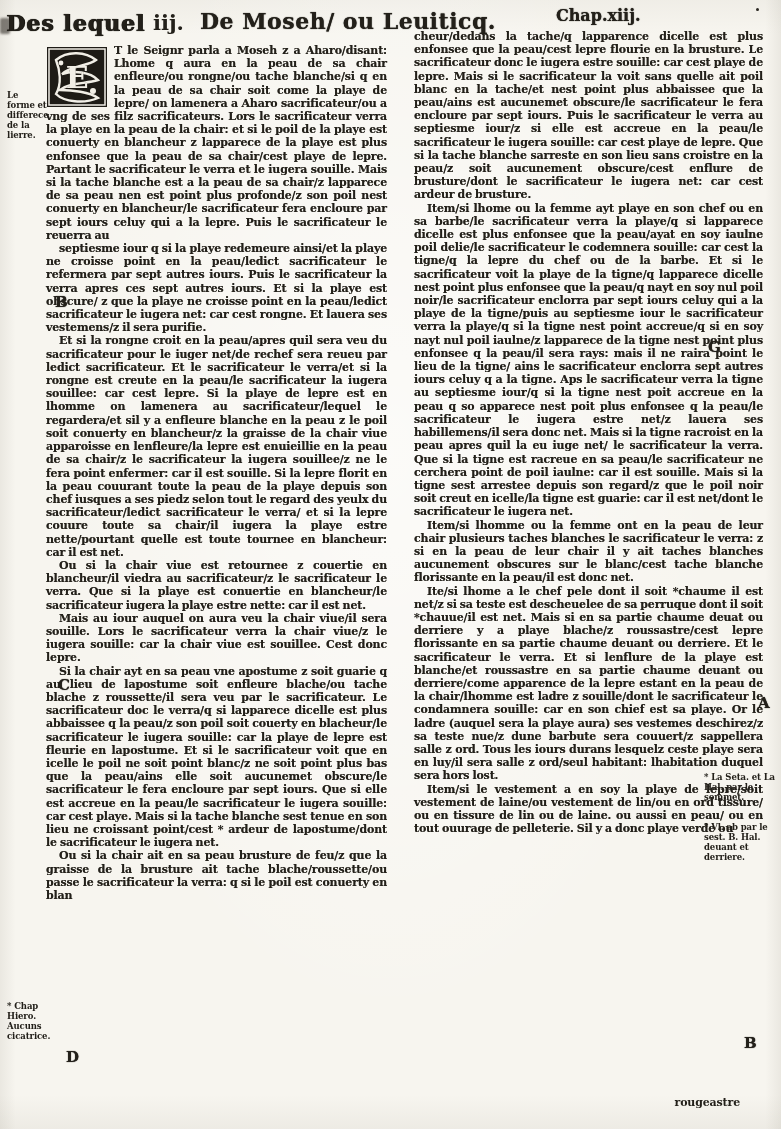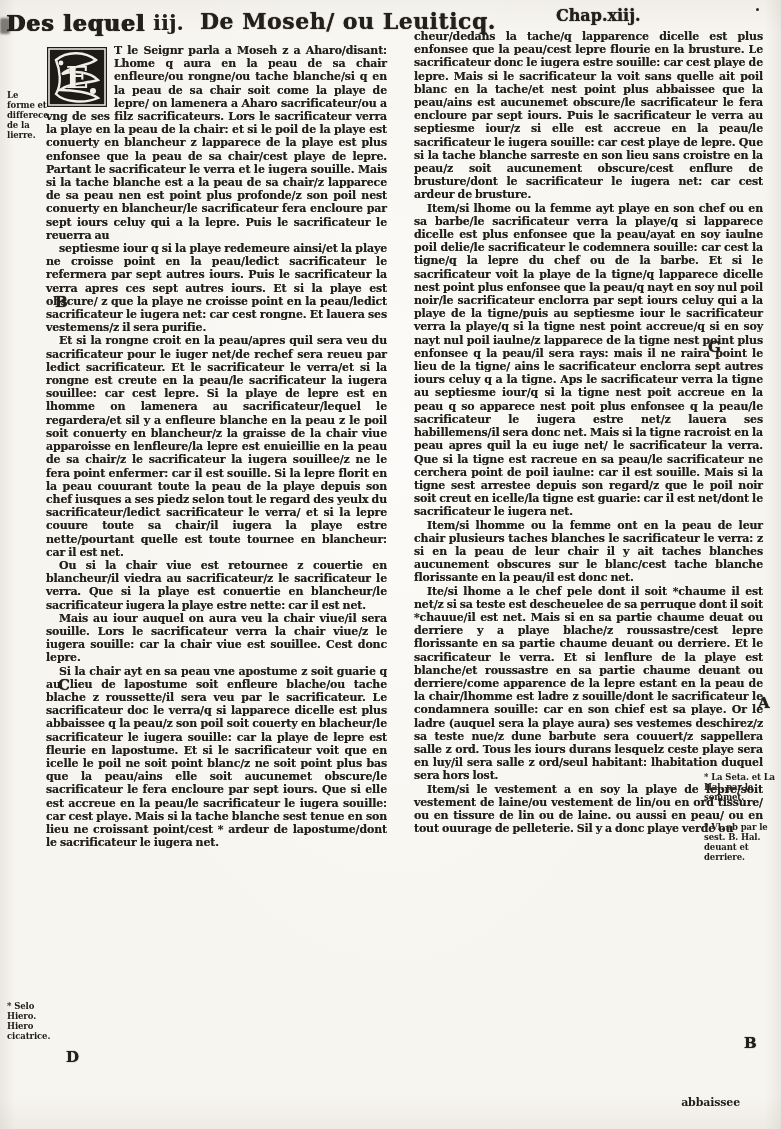--- a/index.html
+++ b/index.html
@@ -70,21 +70,21 @@
   <div class="mletter" style="left:64px;top:46px;">A</div>
   <div class="mletter" style="left:55px;top:293px;">B</div>
   <div class="mletter" style="left:58px;top:676px;">C</div>
   <div class="mletter" style="left:66px;top:1048px;">D</div>
 
   <div class="mletter" style="left:708px;top:338px;">G</div>
   <div class="mletter" style="left:758px;top:694px;">A</div>
   <div class="mletter" style="left:744px;top:1034px;">B</div>
 
   <div class="gloss gloss-lt">Le forme et differece de la lierre.</div>
-  <div class="gloss gloss-lb">* Selo Hiero. Hiero cicatrice.</div>
+  <div class="gloss gloss-lb">* Chap Hiero. Aucuns cicatrice.</div>
   <div class="gloss gloss-r1">* La Seta. et La Hal. par le sommet.</div>
   <div class="gloss gloss-r2">* Vl. ab par le sest. B. Hal. deuant et derriere.</div>
 
   <div class="col col-left">
     <p>
       <span class="dropcap">
         <svg width="62" height="62" viewBox="0 0 62 62" xmlns="http://www.w3.org/2000/svg">
           <rect x="1" y="1" width="60" height="60" fill="#1e1b16"></rect>
           <rect x="3" y="3" width="56" height="56" fill="none" stroke="#f1eee6" stroke-width="1.5"></rect>
           <path d="M10 14 C22 4, 40 6, 50 14 C42 20, 24 20, 16 28 C28 24, 44 26, 52 34 C40 38, 24 36, 14 44 C26 44, 44 46, 52 52 C38 58, 18 56, 10 48 C16 38, 14 24, 10 14 Z" fill="none" stroke="#f1eee6" stroke-width="2.4" stroke-linecap="round"></path>
@@ -93,25 +93,26 @@
           <text x="31" y="42" font-size="30" font-weight="bold" fill="#f1eee6" text-anchor="middle" font-family="DejaVu Serif, serif">E</text>
         </svg>
       </span>
       <span>T le Seignr parla a Moseh z a Aharo/disant: Lhome q aura en la peau de sa chair enfleure/ou rongne/ou tache blanche/si q en la peau de sa chair soit come la playe de lepre/ on lamenera a Aharo sacrificateur/ou a vng de ses filz sacrificateurs. Lors le sacrificateur verra la playe en la peau de la chair: et si le poil de la playe est conuerty en blancheur z lapparece de la playe est plus enfonsee que la peau de sa chair/cest playe de lepre. Partant le sacrificateur le verra et le iugera souille. Mais si la tache blanche est a la peau de sa chair/z lapparece de sa peau nen est point plus profonde/z son poil nest conuerty en blancheur/le sacrificateur fera encloure par sept iours celuy qui a la lepre. Puis le sacrificateur le reuerra au</span>
     </p>
     <p>septiesme iour q si la playe redemeure ainsi/et la playe ne croisse point en la peau/ledict sacrificateur le refermera par sept autres iours. Puis le sacrificateur la verra apres ces sept autres iours. Et si la playe est obscure/ z que la playe ne croisse point en la peau/ledict sacrificateur le iugera net: car cest rongne. Et lauera ses vestemens/z il sera purifie.</p>
     <p>Et si la rongne croit en la peau/apres quil sera veu du sacrificateur pour le iuger net/de rechef sera reueu par ledict sacrificateur. Et le sacrificateur le verra/et si la rongne est creute en la peau/le sacrificateur la iugera souillee: car cest lepre.  Si la playe de lepre est en lhomme on lamenera au sacrificateur/lequel le regardera/et sil y a enfleure blanche en la peau z le poil soit conuerty en blancheur/z la graisse de la chair viue apparoisse en lenfleure/la lepre est enuieillie en la peau de sa chair/z le sacrificateur la iugera souillee/z ne le fera point enfermer: car il est souille.  Si la lepre florit en la peau couurant toute la peau de la playe depuis son chef iusques a ses piedz selon tout le regard des yeulx du sacrificateur/ledict sacrificateur le verra/ et si la lepre couure toute sa chair/il iugera la playe estre nette/pourtant quelle est toute tournee en blancheur: car il est net.</p>
     <p>Ou si la chair viue est retournee z couertie en blancheur/il viedra au sacrificateur/z le sacrificateur le verra. Que si la playe est conuertie en blancheur/le sacrificateur iugera la playe estre nette: car il est net.</p>
     <p>Mais au iour auquel on aura veu la chair viue/il sera souille. Lors le sacrificateur verra la chair viue/z le iugera souille: car la chair viue est souillee. Cest donc lepre.</p>
     <p>Si la chair ayt en sa peau vne apostume z soit guarie q au lieu de lapostume soit enfleure blache/ou tache blache z roussette/il sera veu par le sacrificateur. Le sacrificateur doc le verra/q si lapparece dicelle est plus abbaissee q la peau/z son poil soit couerty en blacheur/le sacrificateur le iugera souille: car la playe de lepre est fleurie en lapostume. Et si le sacrificateur voit que en icelle le poil ne soit point blanc/z ne soit point plus bas que la peau/ains elle soit aucunemet obscure/le sacrificateur le fera encloure par sept iours. Que si elle est accreue en la peau/le sacrificateur le iugera souille: car cest playe. Mais si la tache blanche sest tenue en son lieu ne croissant point/cest * ardeur de lapostume/dont le sacrificateur le iugera net.</p>
+    <p>Ou si la chair ait en sa peau brusture de feu/z que la graisse de la brusture ait tache blache/roussette/ou passe le sacrificateur la verra: q si le poil est conuerty en blan</p>
   </div>
 
   <div class="col col-right">
     <p>cheur/dedans la tache/q lapparence dicelle est plus enfonsee que la peau/cest lepre flourie en la brusture. Le sacrificateur donc le iugera estre souille: car cest playe de lepre. Mais si le sacrificateur la voit sans quelle ait poil blanc en la tache/et nest point plus abbaissee que la peau/ains est aucunemet obscure/le sacrificateur le fera encloure par sept iours. Puis le sacrificateur le verra au septiesme iour/z si elle est accreue en la peau/le sacrificateur le iugera souille: car cest playe de lepre. Que si la tache blanche sarreste en son lieu sans croistre en la peau/z soit aucunement obscure/cest enflure de brusture/dont le sacrificateur le iugera net: car cest ardeur de brusture.</p>
     <p>Item/si lhome ou la femme ayt playe en son chef ou en sa barbe/le sacrificateur verra la playe/q si lapparece dicelle est plus enfonsee que la peau/ayat en soy iaulne poil delie/le sacrificateur le codemnera souille: car cest la tigne/q la lepre du chef ou de la barbe. Et si le sacrificateur voit la playe de la tigne/q lapparece dicelle nest point plus enfonsee que la peau/q nayt en soy nul poil noir/le sacrificateur enclorra par sept iours celuy qui a la playe de la tigne/puis au septiesme iour le sacrificateur verra la playe/q si la tigne nest point accreue/q si en soy nayt nul poil iaulne/z lapparece de la tigne nest point plus enfonsee q la peau/il sera rays: mais il ne raira point le lieu de la tigne/ ains le sacrificateur enclorra sept autres iours celuy q a la tigne. Aps le sacrificateur verra la tigne au septiesme iour/q si la tigne nest poit accreue en la peau q so apparece nest poit plus enfonsee q la peau/le sacrificateur le iugera estre net/z lauera ses habillemens/il sera donc net. Mais si la tigne racroist en la peau apres quil la eu iuge net/ le sacrificateur la verra. Que si la tigne est racreue en sa peau/le sacrificateur ne cerchera point de poil iaulne: car il est souille. Mais si la tigne sest arrestee depuis son regard/z que le poil noir soit creut en icelle/la tigne est guarie: car il est net/dont le sacrificateur le iugera net.</p>
     <p>Item/si lhomme ou la femme ont en la peau de leur chair plusieurs taches blanches le sacrificateur le verra: z si en la peau de leur chair il y ait taches blanches aucunement obscures sur le blanc/cest tache blanche florissante en la peau/il est donc net.</p>
     <p>Ite/si lhome a le chef pele dont il soit *chaume il est net/z si sa teste est descheuelee de sa perruque dont il soit *chauue/il est net. Mais si en sa partie chaume deuat ou derriere y a playe blache/z roussastre/cest lepre florissante en sa partie chaume deuant ou derriere. Et le sacrificateur le verra. Et si lenflure de la playe est blanche/et roussastre en sa partie chaume deuant ou derriere/come apparence de la lepre estant en la peau de la chair/lhomme est ladre z souille/dont le sacrificateur le condamnera souille: car en son chief est sa playe.  Or le ladre (auquel sera la playe aura) ses vestemes deschirez/z sa teste nue/z dune barbute sera couuert/z sappellera salle z ord. Tous les iours durans lesquelz ceste playe sera en luy/il sera salle z ord/seul habitant: lhabitation duquel sera hors lost.</p>
     <p>Item/si le vestement a en soy la playe de lepre/soit vestement de laine/ou vestement de lin/ou en ord tissure/ ou en tissure de lin ou de laine. ou aussi en peau/ ou en tout ouurage de pelleterie. Sil y a donc playe verde ou</p>
   </div>
 
-  <div class="catchword">abbaissee</div>
+  <div class="catchword">rougeastre</div>
 
 </div>
 
 </body></html>

